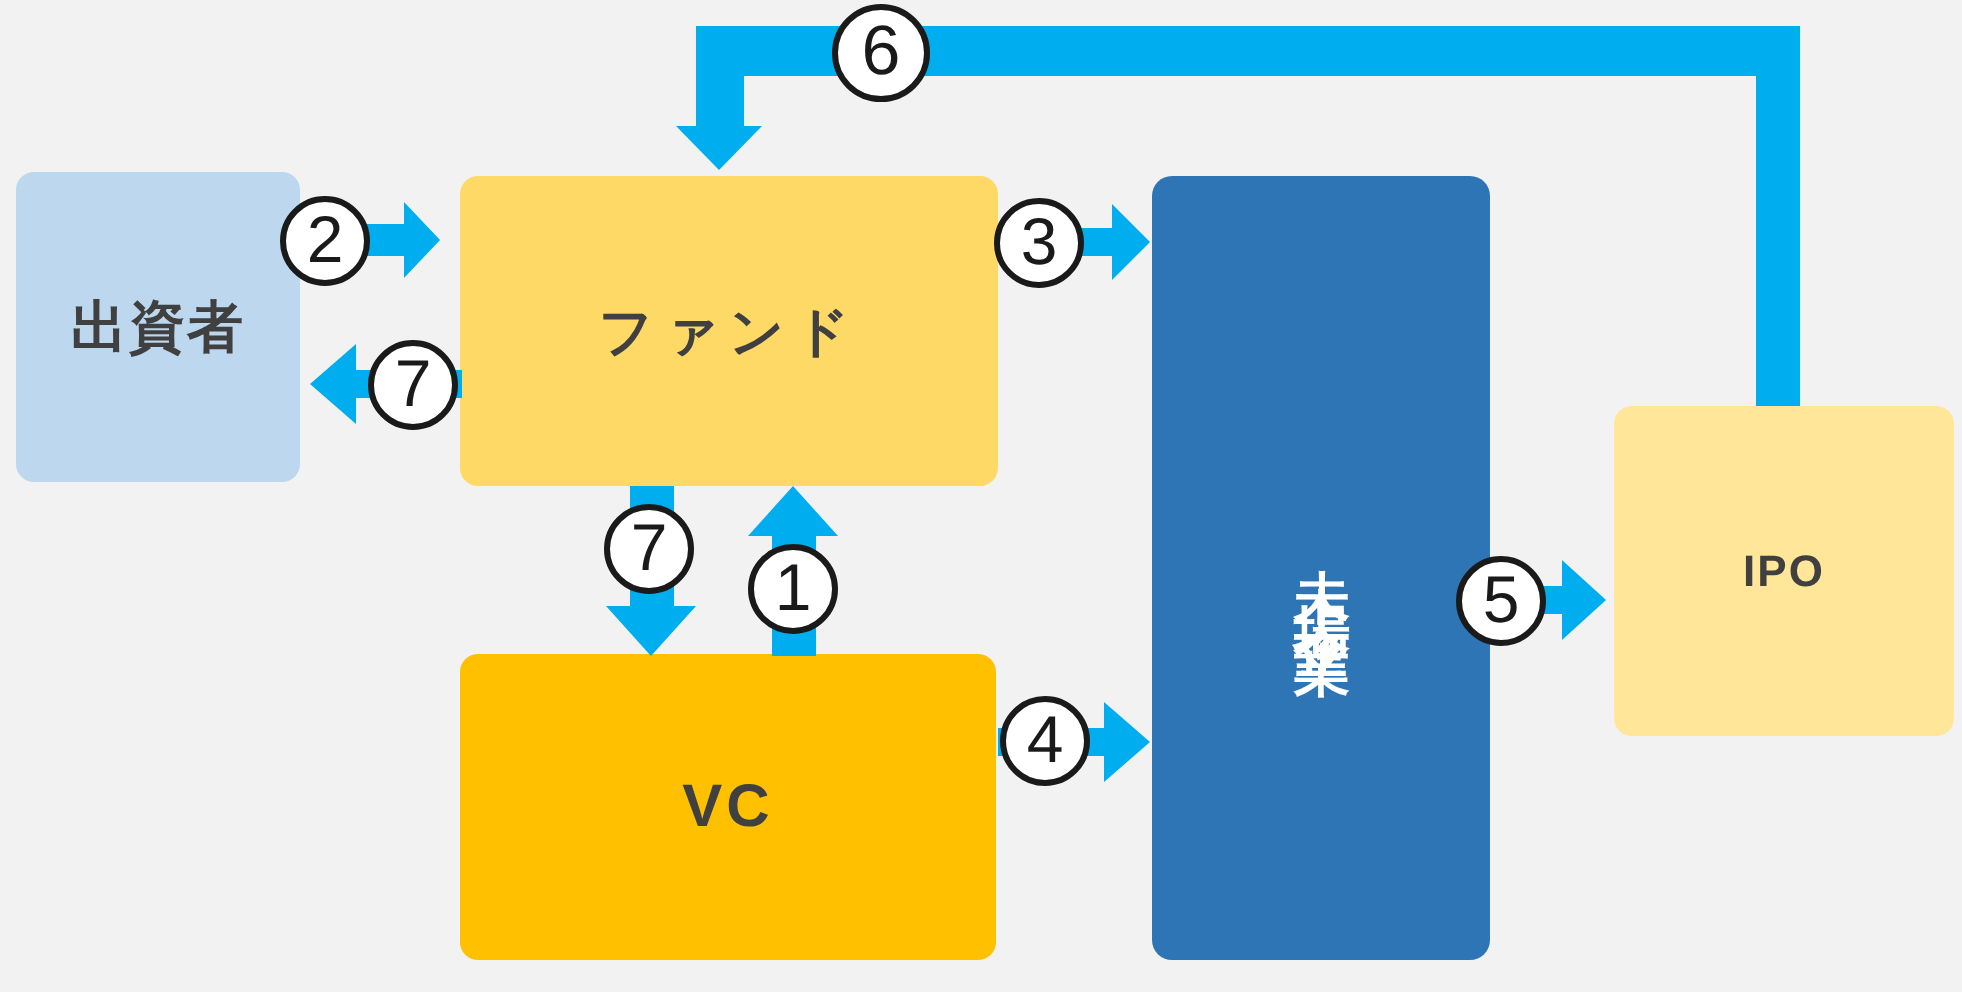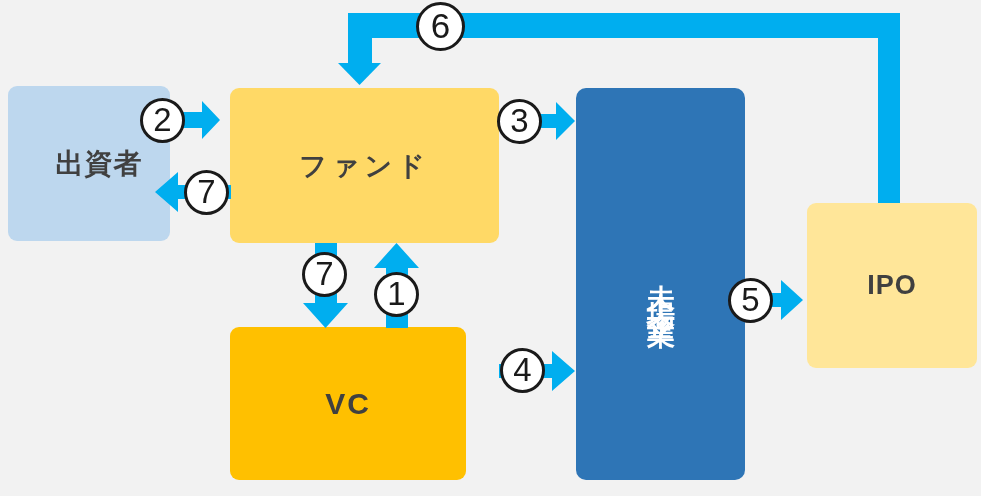--- a/index.html
+++ b/index.html
@@ -22,30 +22,29 @@
     align-items: center;
     justify-content: center;
     color: #404040;
     font-weight: 600;
   }
   .node-investor {
     left: 8px; top: 86px; width: 142px; height: 155px;
     background: #BDD7EE;
     font-size: 28px;
     letter-spacing: 1px;
-    padding-left: 20px;
   }
   .node-fund {
     left: 230px; top: 88px; width: 269px; height: 155px;
     background: #FFD966;
     font-size: 27px;
     letter-spacing: 5px;
   }
   .node-vc {
-    left: 230px; top: 327px; width: 236px; height: 153px;
+    left: 230px; top: 327px; width: 268px; height: 153px;
     background: #FFC000;
     font-size: 30px;
     letter-spacing: 2px;
   }
   .node-unlisted {
     left: 576px; top: 88px; width: 169px; height: 392px;
     background: #2E75B6;
     border-radius: 10px;
   }
   .node-unlisted .vtext {
@@ -55,21 +54,21 @@
     font-size: 28px;
     font-weight: 600;
     letter-spacing: 9px;
   }
   .node-exit {
     left: 807px; top: 203px; width: 170px; height: 165px;
     background: #FFE699;
   }
   .node-exit .exit-lines {
     text-align: left;
-    font-size: 27px;
+    font-size: 22px;
     line-height: 1.45;
     letter-spacing: 1px;
   }
   .arrow {
     position: absolute;
   }
   .arrow polygon, .arrow rect {
     fill: #00AEEF;
   }
   .badge {

